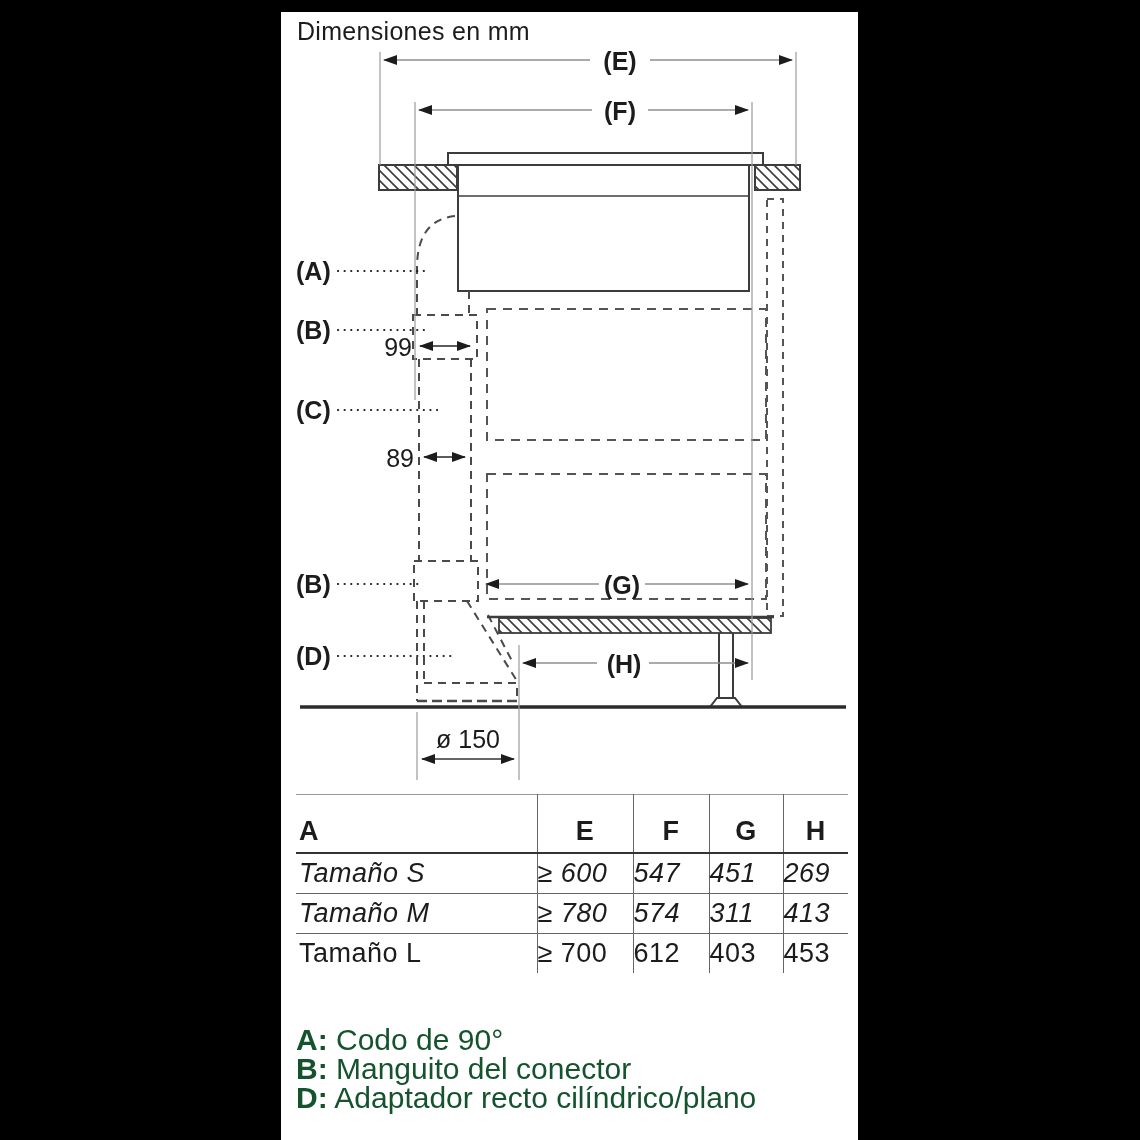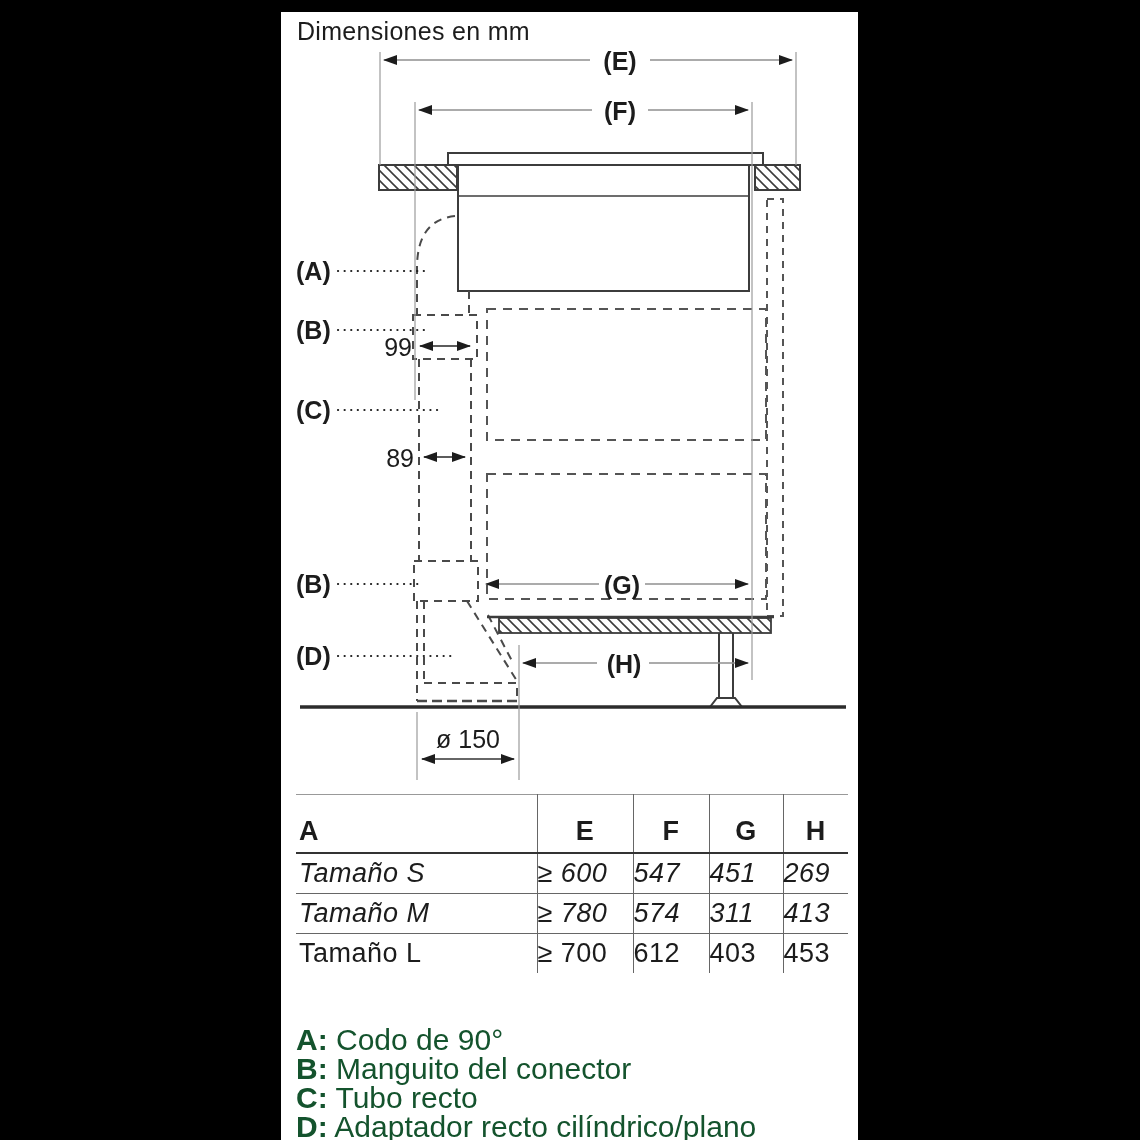--- a/index.html
+++ b/index.html
@@ -196,17 +196,16 @@
         <td class="vline">612</td>
         <td class="vline">403</td>
         <td class="vline">453</td>
       </tr>
     </tbody>
   </table>
 
   <div class="legend">
     <p><b>A:</b> <span>Codo de 90°</span></p>
     <p><b>B:</b> <span>Manguito del conector</span></p>
-    <p><b>C:</b> <span>Tubo recto</span></p>
     <p><b>D:</b> <span>Adaptador recto cilíndrico/plano</span></p>
   </div>
 
 </div>
 
 </body></html>

